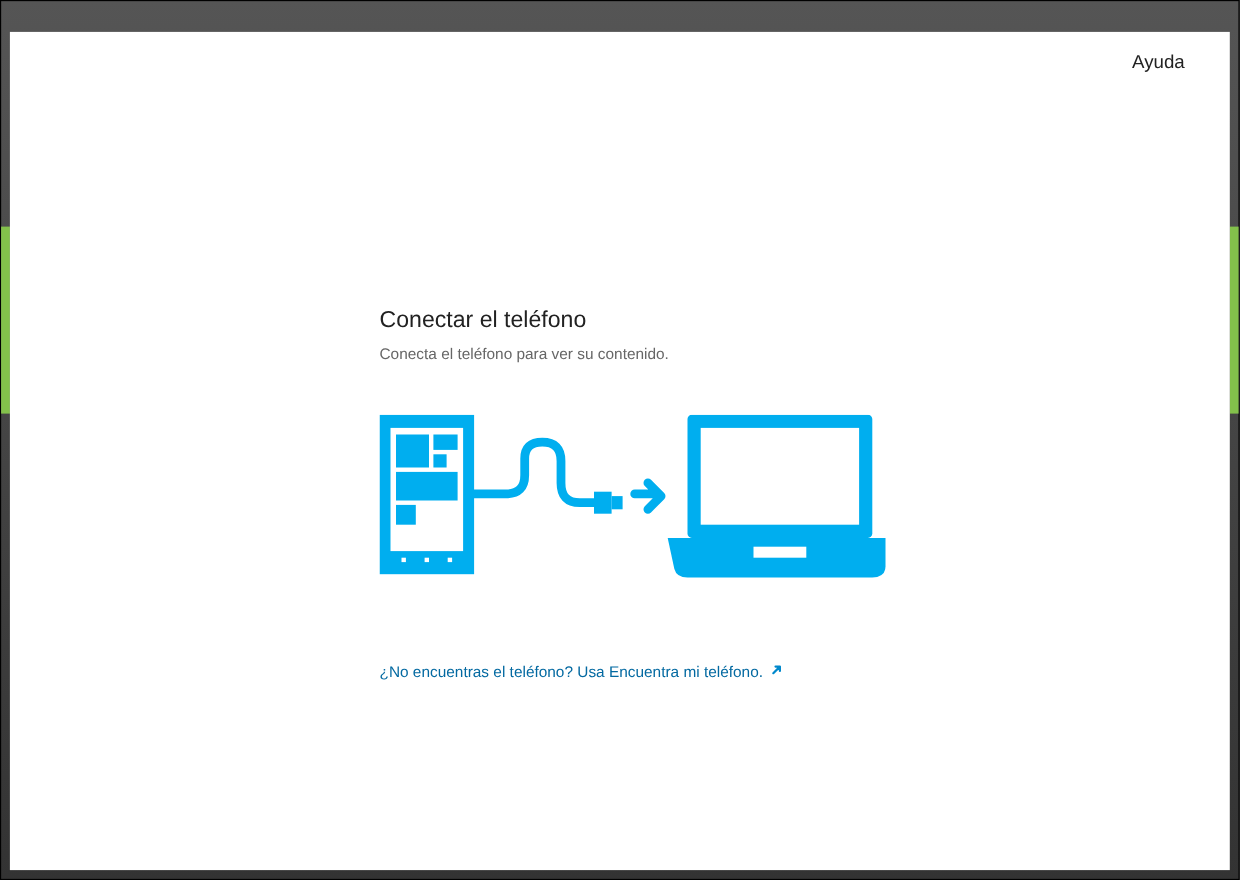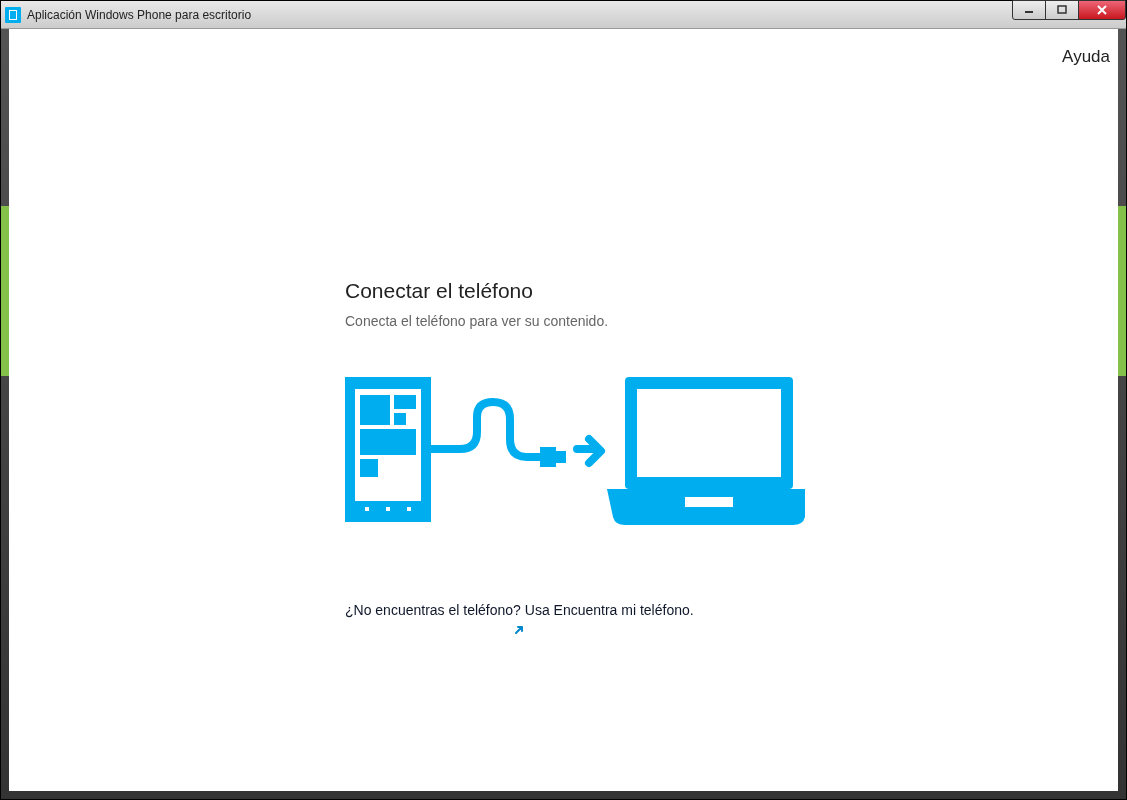--- a/index.html
+++ b/index.html
@@ -75,21 +75,21 @@
     position: absolute;
     top: 28px;
     left: 8px;
     right: 8px;
     bottom: 8px;
     background: #fff;
   }
   .help-link {
     position: absolute;
     top: 18px;
-    right: 8px;
+    right: 41px;
     font-size: 17px;
     color: #222;
     cursor: pointer;
   }
   .content {
     position: absolute;
     left: 336px;
     top: 250px;
     width: 480px;
   }
@@ -102,26 +102,25 @@
   .subtext {
     font-size: 14px;
     color: #666;
     margin-bottom: 48px;
   }
   .illustration {
     margin-bottom: 70px;
   }
   .find-link {
     font-size: 14px;
-    color: #0f172a;
+    color: #0369a1;
     cursor: pointer;
     display: inline-flex;
     align-items: center;
     gap: 6px;
-    flex-direction: column;
   }
   .ext-icon {
     font-size: 13px;
     color: #0088cc;
   }
   
   .bg-accent-green {
     position: absolute;
     left: 0;
     top: 205px;
@@ -138,43 +137,20 @@
     background: #83c14b;
   }
 </style>
 </head>
 <body>
 
 <div class="window-frame">
   <div class="bg-accent-green"></div>
   <div class="bg-accent-green2"></div>
 
-  <div class="titlebar">
-    <div class="titlebar-icon">
-      <div class="titlebar-icon-inner"></div>
-    </div>
-    <span class="titlebar-text">Aplicación Windows Phone para escritorio</span>
-    <div class="window-controls">
-      <div class="win-btn min">
-        <svg width="10" height="10">
-            <line x1="1" y1="7" x2="9" y2="7" stroke="#333" stroke-width="2"></line>
-          </svg>
-      </div>
-      <div class="win-btn max">
-        <svg width="10" height="10">
-            <rect x="1" y="1" width="8" height="7" fill="none" stroke="#333" stroke-width="1.5"></rect>
-          </svg>
-      </div>
-      <div class="win-btn close">
-        <svg width="12" height="10">
-            <path d="M2,1 L10,9 M10,1 L2,9" stroke="#fff" stroke-width="2"></path>
-          </svg>
-      </div>
-    </div>
-  </div>
 
   <div class="client-area">
     <div class="help-link">Ayuda</div>
 
     <div class="content">
       <div class="heading">Conectar el teléfono</div>
       <div class="subtext">Conecta el teléfono para ver su contenido.</div>
 
       <div class="illustration">
         <svg width="460" height="150" viewBox="0 0 460 150">

